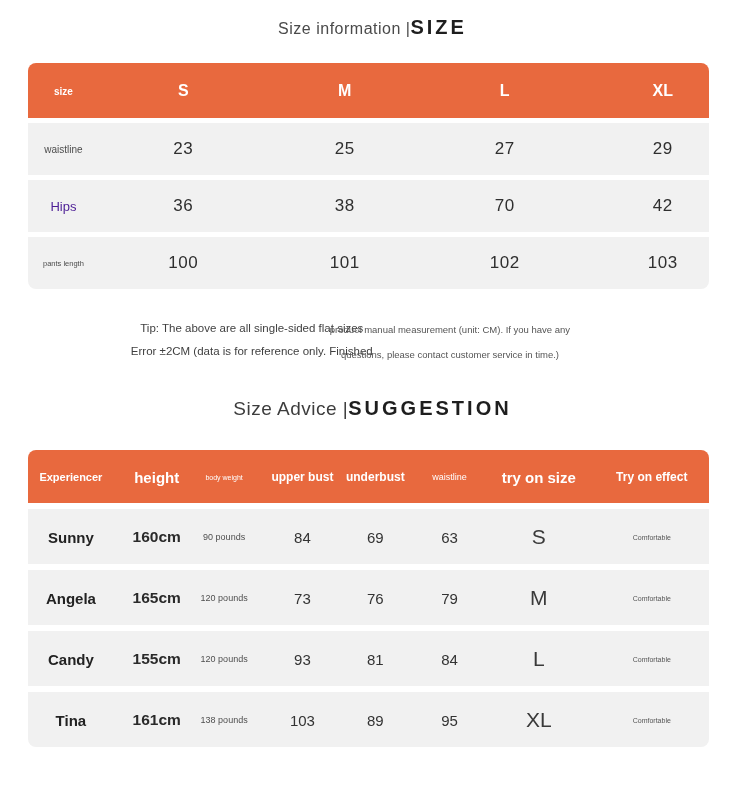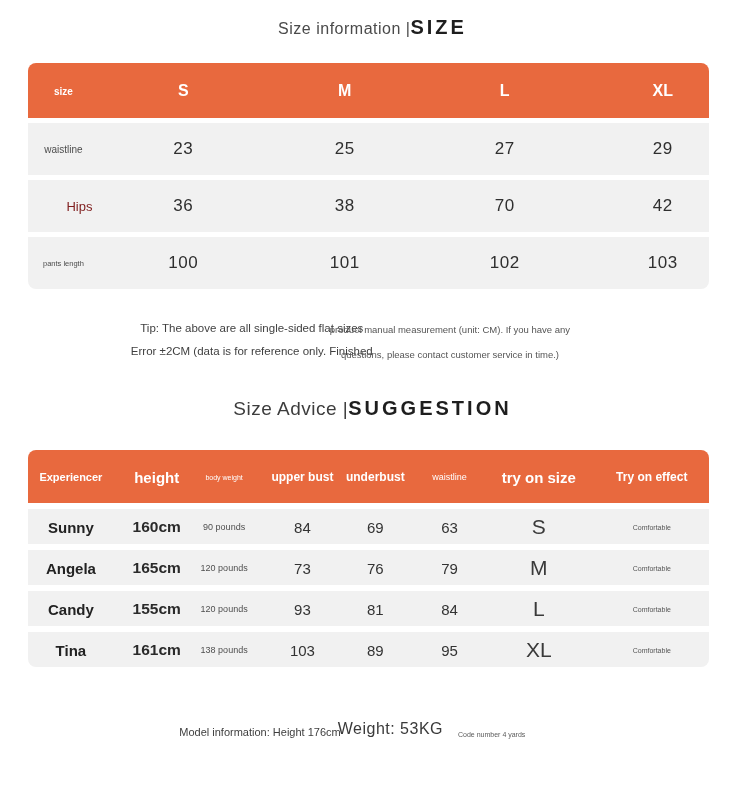--- a/index.html
+++ b/index.html
@@ -18,35 +18,35 @@
   
   .tbl{margin-left:28px;margin-right:36px;}
   .tbl1{margin-top:21px;}
   .tbl2{margin-top:25px;}
   .trow{position:relative;background:#f1f1f1;}
   .thead{background:#e8693e;border-radius:8px 8px 0 0;}
   .tbl1 .thead{height:55px;}
   .tbl2 .thead{height:53px;}
   .tbl1 .trow.data{height:52px;margin-top:5px;}
   .tbl1 .trow.data:first-of-type{margin-top:4px;}
-  .tbl2 .trow.data{height:35px;margin-top:6px;}
+  .tbl2 .trow.data{height:55px;margin-top:6px;}
   .tbl2 .trow.data:first-of-type{margin-top:4px;}
   .trow.last{border-radius:0 0 8px 8px;}
   .cell{position:absolute;top:50%;transform:translate(-50%,-50%);white-space:nowrap;color:#2f2f2f;}
   .thead .cell{color:#ffffff;}
   
   .t1c0{left:5.2%;}.t1c1{left:22.8%;}.t1c2{left:46.5%;}.t1c3{left:70%;}.t1c4{left:93.2%;}
   
   .t2c0{left:6.3%;}.t2c1{left:18.9%;}.t2c2{left:28.8%;}.t2c3{left:40.3%;}
   .t2c4{left:51%;}.t2c5{left:61.9%;}.t2c6{left:75%;}.t2c7{left:91.6%;}
   
   .corner{font-size:10px;font-weight:600;}
   .hd1{font-size:16px;font-weight:700;}
   .lab0{font-size:10px;color:#4c4c4c;}
-  .lab1{font-size:13px;color:#7f1d1d;margin-left:16px;}
+  .lab1{font-size:13px;color:#4c1d95;}
   .lab2{font-size:7.5px;color:#4c4c4c;}
   .num1{font-size:17px;letter-spacing:.5px;}
   
   .h-exp{font-size:11px;font-weight:700;}
   .h-hgt{font-size:15px;font-weight:700;}
   .h-bw{font-size:7px;}
   .h-ub{font-size:12px;font-weight:700;}
   .h-wl{font-size:9px;}
   .h-tos{font-size:15px;font-weight:700;}
   .h-toe{font-size:12px;font-weight:700;}

